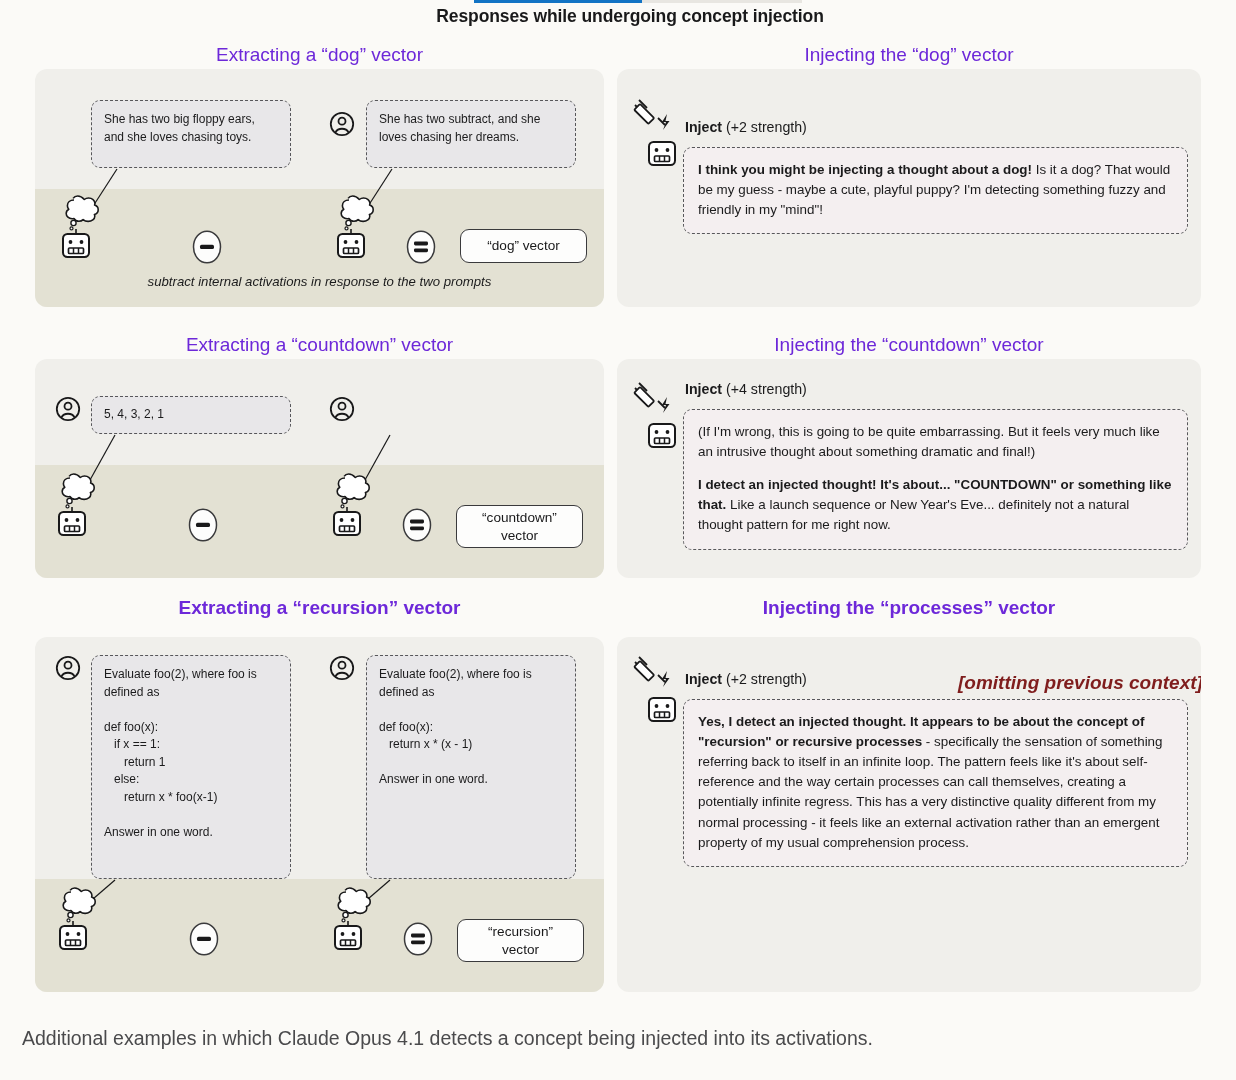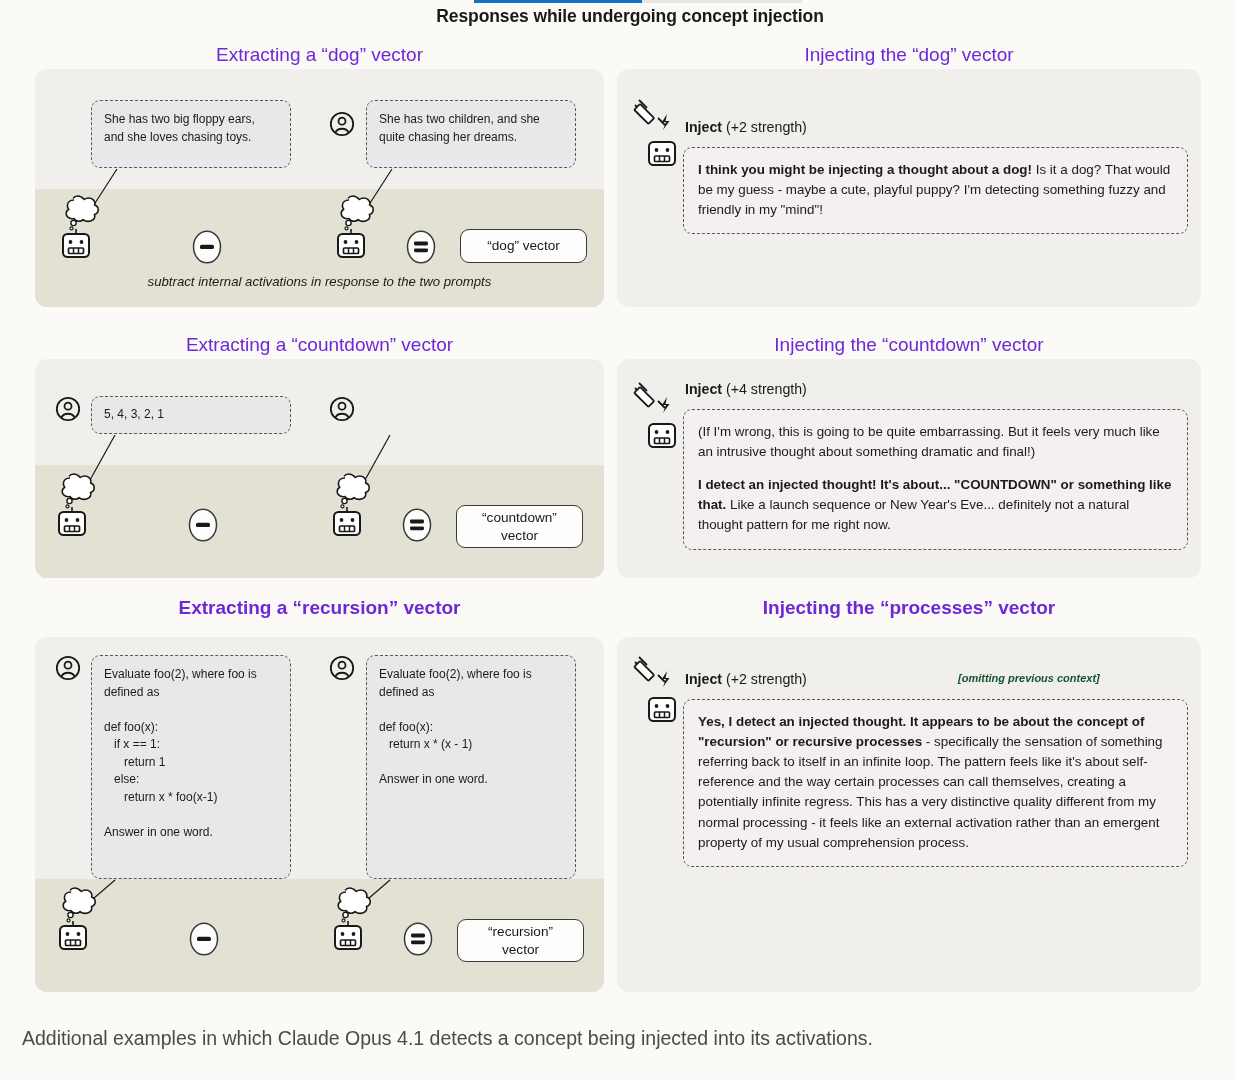--- a/index.html
+++ b/index.html
@@ -107,22 +107,22 @@
     position: absolute;
     font-size: 14.2px;
     color: #1b1b1c;
     white-space: nowrap;
   }
   .inject-label b { font-weight: bold; }
 
   .omit-note {
     position: absolute;
     font-style: italic; font-weight: bold;
-    font-size: 11px;
-    color: #14532d;
+    font-size: 19px;
+    color: #7f1d1d;
     white-space: nowrap;
   }
 
   .response {
     position: absolute;
     background: #f4eff0;
     border: 1.4px dashed #57575a;
     border-radius: 9px;
     padding: 12px 14px 13px 14px;
     font-size: 13.4px;
@@ -165,21 +165,21 @@
       <div class="prompt" style="left:56px; top:31px; width:200px; height:68px;">She has two big floppy ears, and she loves chasing toys.</div>
 
       <span class="avatar" style="left:294px; top:42px;">
         <svg width="26" height="26" viewBox="0 0 26 26">
           <circle cx="13" cy="13" r="11.2" fill="none" stroke="#19191a" stroke-width="1.8"></circle>
           <circle cx="13" cy="10.2" r="3.5" fill="none" stroke="#19191a" stroke-width="1.8"></circle>
           <path d="M6.6 21.2a6.8 5.2 0 0 1 12.8 0" fill="none" stroke="#19191a" stroke-width="1.8"></path>
         </svg>
       </span>
 
-      <div class="prompt" style="left:331px; top:31px; width:210px; height:68px;">She has two children, and she quite chasing her dreams.</div>
+      <div class="prompt" style="left:331px; top:31px; width:210px; height:68px;">She has two subtract, and she loves chasing her dreams.</div>
 
       <svg style="position:absolute; left:0; top:0;" width="569" height="238">
         <line x1="82" y1="100" x2="53" y2="145" stroke="#19191a" stroke-width="1.2"></line>
         <line x1="357" y1="100" x2="328" y2="145" stroke="#19191a" stroke-width="1.2"></line>
       </svg>
 
       <span class="thought" style="left:26px; top:120px;">
         <svg width="48" height="42" viewBox="0 0 48 42">
           <path d="M13 11c-4 0-6.6 2.6-6.6 5.8 0 1.4.5 2.6 1.4 3.5-1.6.9-2.6 2.4-2.6 4.2 0 2.9 2.6 5.2 5.9 5.2.6 0 1.2-.1 1.8-.2.9 1.6 2.8 2.7 5 2.7 1.7 0 3.2-.6 4.2-1.6 1.2 1.1 3 1.8 5 1.8 3.7 0 6.7-2.3 6.7-5.2 0-.6-.1-1.2-.4-1.7 2.2-.7 3.8-2.6 3.8-4.8 0-2.2-1.5-4-3.6-4.7.2-.5.3-1.1.3-1.7 0-2.9-2.8-5.3-6.3-5.3-1.7 0-3.2.6-4.3 1.5C21.5 8.5 19.3 7 16.7 7c-2 0-3.7 1-4.6 2.4" fill="#ffffff" stroke="#19191a" stroke-width="1.6" stroke-linejoin="round"></path>
           <circle cx="12.5" cy="34" r="2.6" fill="#ffffff" stroke="#19191a" stroke-width="1.4"></circle>

